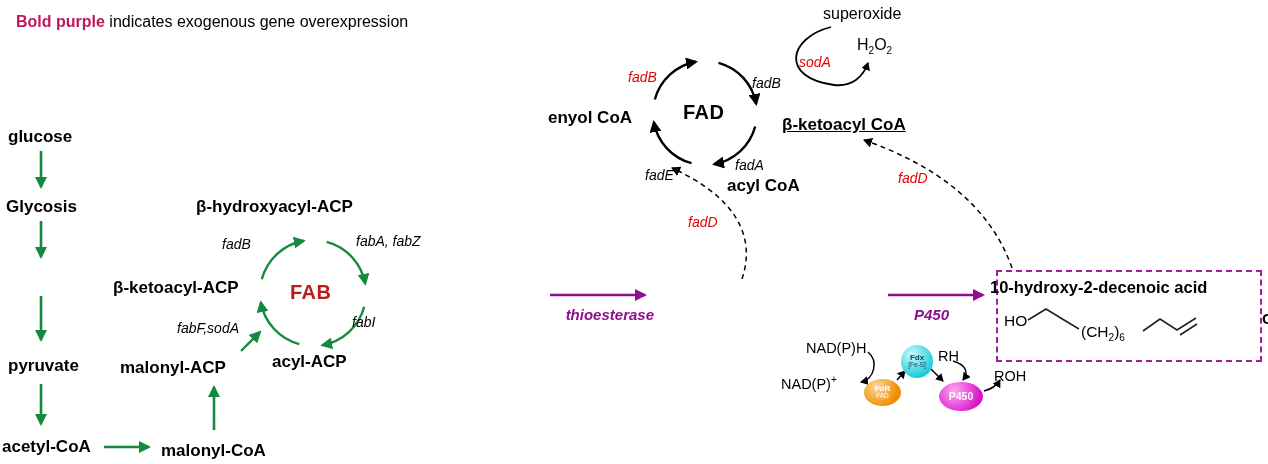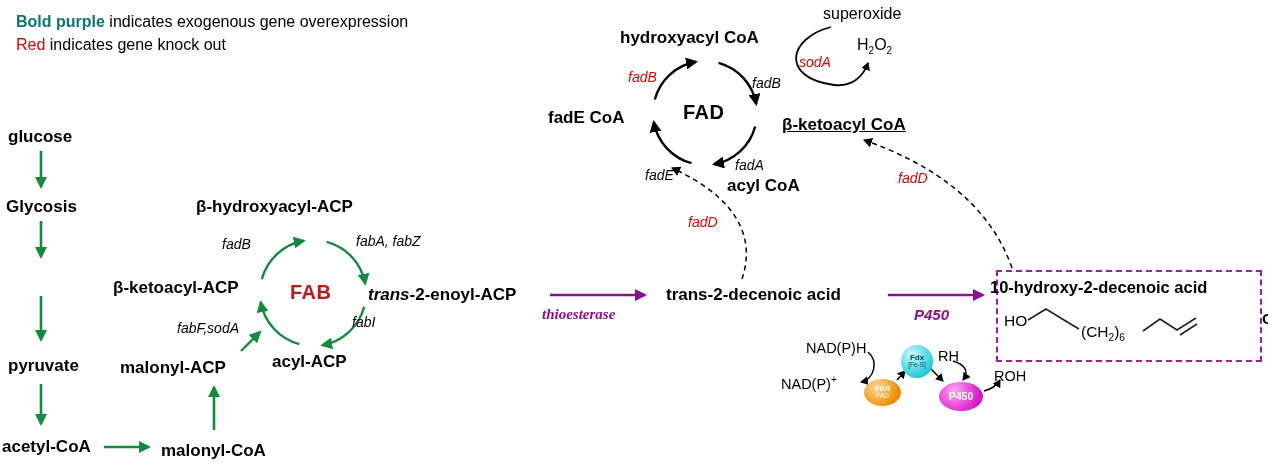--- a/index.html
+++ b/index.html
@@ -5,21 +5,21 @@
   html,body { margin:0; padding:0; background:#fff; }
   .canvas {
     position:relative; width:1268px; height:464px; background:#ffffff;
     font-family:"Liberation Sans", sans-serif; overflow:hidden; color:#000;
   }
   svg.layer { position:absolute; left:0; top:0; width:1268px; height:464px; }
   .lbl { position:absolute; white-space:nowrap; line-height:1.15; }
   .node { font-weight:700; font-size:17px; color:#000; }
   .enz  { font-style:italic; font-size:14px; color:#000; }
   .red  { color:#e60000; }
-  .purple { color:#0f766e; }
+  .purple { color:#be185d; }
   .b { font-weight:700; }
   .it { font-style:italic; }
   .penz { font-style:italic; font-weight:700; font-size:15px; color:#8f0d8f; }
   .cyc { font-weight:700; font-size:20px; letter-spacing:0.5px; }
   .green { color:#b91c1c; }
   .chem { font-size:15.5px; }
   .sm { font-size:14.5px; }
   .legend { font-size:16px; }
   .producttitle { font-weight:700; font-size:16.5px; }
   .product-box {
@@ -102,60 +102,52 @@
     <path d="M 984,391 C 992,389 997,385 1000,380" stroke="#000" stroke-width="1.5" fill="none" marker-end="url(#ms)"></path>
 
     <path d="M 1028,320 L 1046,309 L 1064,320 L 1079,329" stroke="#222" stroke-width="1.6" fill="none"></path>
     <path d="M 1143,331 L 1160,319 L 1177,330 L 1196,318" stroke="#222" stroke-width="1.6" fill="none"></path>
     <path d="M 1180,335 L 1197,324" stroke="#222" stroke-width="1.6" fill="none"></path>
   </svg>
 
   <div class="lbl legend" style="left:16px; top:13px;">
     <span class="b purple">Bold purple</span><span> indicates exogenous gene overexpression</span>
   </div>
-  <div class="lbl legend" style="left:16px; top:36px;">
-    <span class="red">Red</span><span> indicates gene knock out</span>
-  </div>
 
   <div class="lbl node" style="left:8px; top:127px;">glucose</div>
   <div class="lbl node" style="left:6px; top:197px;">Glycosis</div>
   <div class="lbl node" style="left:8px; top:356px;">pyruvate</div>
   <div class="lbl node" style="left:2px; top:437px;">acetyl-CoA</div>
   <div class="lbl node" style="left:161px; top:441px;">malonyl-CoA</div>
   <div class="lbl node" style="left:120px; top:358px;">malonyl-ACP</div>
 
   <div class="lbl cyc green" style="left:290px; top:281px;">FAB</div>
   <div class="lbl node" style="left:196px; top:197px;">β-hydroxyacyl-ACP</div>
   <div class="lbl enz" style="left:222px; top:236px;">fadB</div>
   <div class="lbl enz" style="left:356px; top:233px;">fabA, fabZ</div>
-  <div class="lbl node" style="left:368px; top:285px;">
-    <span class="it">trans</span><span>-2-enoyl-ACP</span>
-  </div>
   <div class="lbl enz" style="left:352px; top:314px;">fabI</div>
   <div class="lbl node" style="left:272px; top:352px;">acyl-ACP</div>
   <div class="lbl enz" style="left:177px; top:320px;">fabF,sodA</div>
   <div class="lbl node" style="left:113px; top:278px;">β-ketoacyl-ACP</div>
 
-  <div class="lbl penz" style="left:542px; top:306px; width:112px; text-align:left;font-family:Liberation Serif, serif;">thioesterase</div>
-  <div class="lbl node" style="left:666px; top:285px;">trans-2-decenoic acid</div>
+  <div class="lbl penz" style="left:542px; top:306px; width:112px; text-align:right;">thioesterase</div>
   <div class="lbl penz" style="left:914px; top:306px;">P450</div>
 
   <div class="product-box"></div>
   <div class="lbl producttitle" style="left:990px; top:278px;">10-hydroxy-2-decenoic acid</div>
   <div class="lbl chem" style="left:1004px; top:312px;">HO</div>
   <div class="lbl chem" style="left:1081px; top:323px;">
     <span>(CH</span><sub>2</sub><span>)</span><sub>6</sub>
   </div>
   <div class="lbl chem" style="left:1262px; top:310px;font-weight:bold;">COOH</div>
 
   <div class="lbl cyc" style="left:683px; top:101px;">FAD</div>
-  <div class="lbl node" style="left:620px; top:28px;">hydroxyacyl CoA</div>
   <div class="lbl enz red" style="left:628px; top:69px;">fadB</div>
   <div class="lbl enz" style="left:752px; top:75px;">fadB</div>
-  <div class="lbl node" style="left:548px; top:108px;">fadE CoA</div>
+  <div class="lbl node" style="left:548px; top:108px;">enyol CoA</div>
   <div class="lbl node" style="left:782px; top:115px;text-decoration:underline;">β-ketoacyl CoA</div>
   <div class="lbl enz" style="left:735px; top:157px;">fadA</div>
   <div class="lbl node" style="left:727px; top:176px;">acyl CoA</div>
   <div class="lbl enz" style="left:633px; top:167px;margin-left:12px;">fadE</div>
   <div class="lbl enz red" style="left:688px; top:214px;">fadD</div>
   <div class="lbl enz red" style="left:898px; top:170px;">fadD</div>
 
   <div class="lbl" style="left:804px; top:5px; font-size:16px;margin-left:19px;">superoxide</div>
   <div class="lbl" style="left:857px; top:36px; font-size:16px;">
     <span>H</span><sub>2</sub><span>O</span><sub>2</sub>

